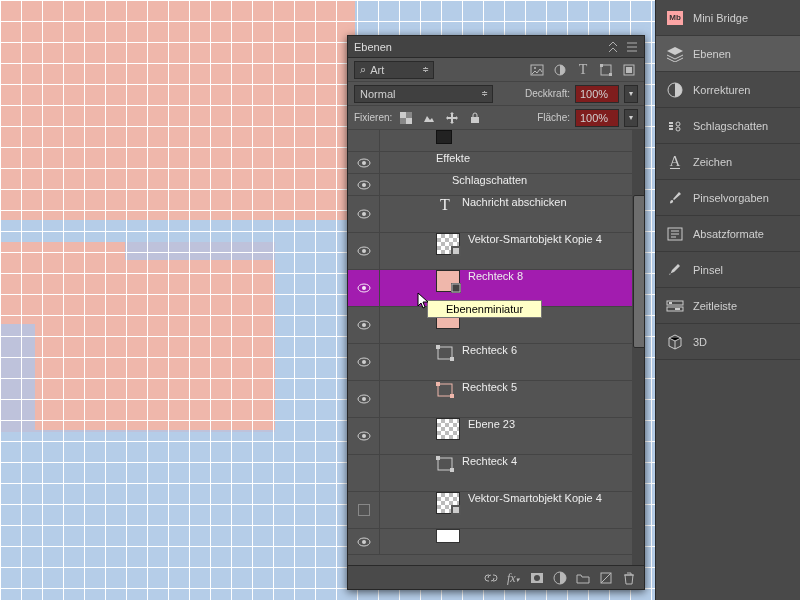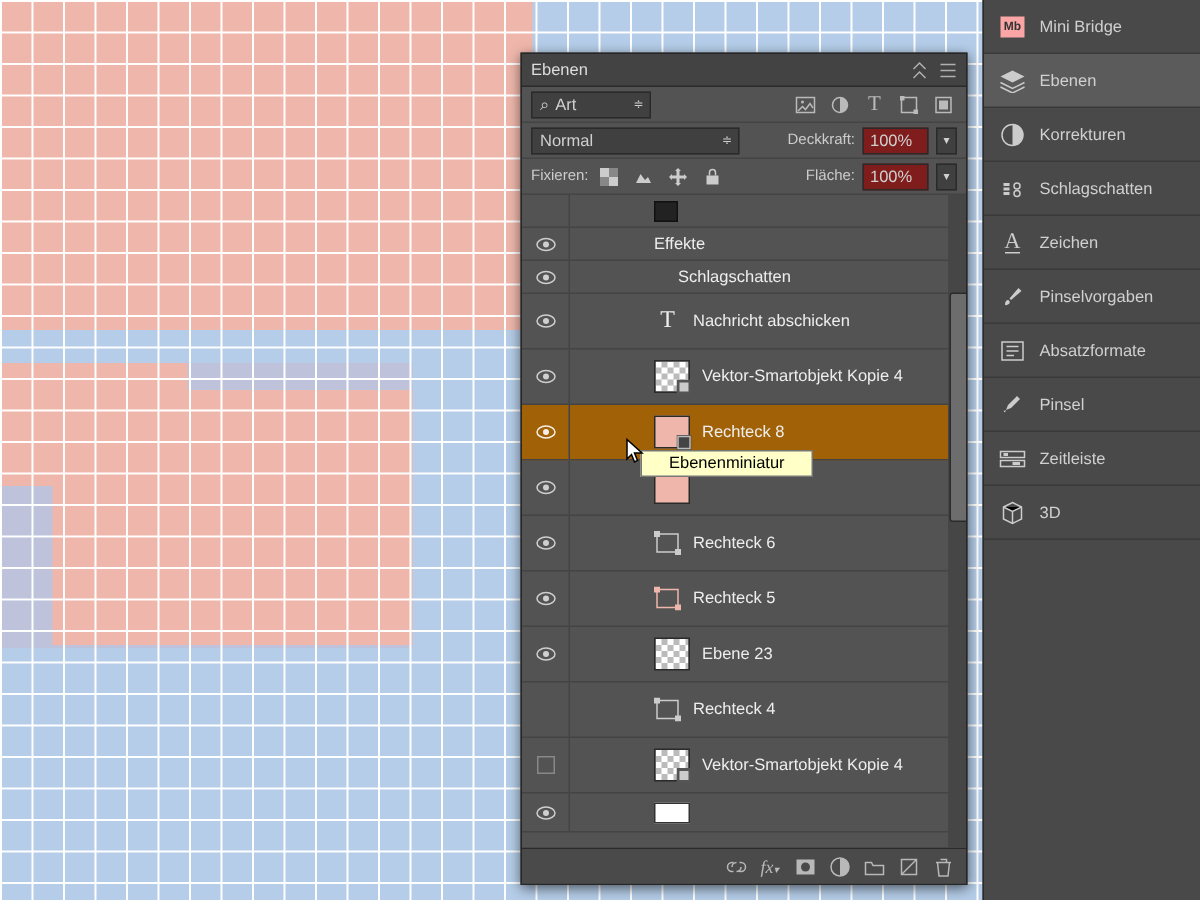--- a/index.html
+++ b/index.html
@@ -26,25 +26,25 @@
 .lp-row .sel .ar{position:absolute;right:4px;font-size:8px}
 .lp-row .ib{width:18px;height:18px;display:flex;align-items:center;justify-content:center;opacity:.85;cursor:pointer}
 .lp-row .lbl{font-size:10px;color:#ccc}
 .lp-row .spin{width:44px;height:18px;background:#7f1d1d;border:1px solid #2a2a2a;display:flex;align-items:center;padding:0 4px;font-size:10px}
 .lp-row .spinbtn{width:14px;height:18px;background:#404040;border:1px solid #2a2a2a;display:flex;align-items:center;justify-content:center;font-size:8px;cursor:pointer}
 .lock-ic{width:18px;height:14px;display:flex;align-items:center;justify-content:center}
 .layer-list{flex:1;overflow:hidden;background:#535353;position:relative}
 .layer-scroll{position:absolute;right:0;top:0;width:12px;height:100%;background:#464646}
 .layer-scroll .thumb{position:absolute;left:1px;right:1px;top:15%;height:35%;background:#6d6d6d;border-radius:2px}
 .layer-item{display:flex;align-items:center;height:37px;border-bottom:1px solid #444}
-.layer-item.sel{background:#a16207}
+.layer-item.sel{background:#a21caf}
 .layer-item.sub{height:22px}
 .vis-col{width:32px;display:flex;align-items:center;justify-content:center;border-right:1px solid #444;height:100%}
 .eye{width:14px;height:10px;opacity:.9}
-.layer-body{flex:1;display:flex;align-items:center;height:100%;padding-left:6px;gap:8px;position:relative}
+.layer-body{flex:1;display:flex;align-items:flex-start;height:100%;padding-left:6px;gap:8px;position:relative}
 .indent1{padding-left:56px}
 .indent2{padding-left:72px}
 .thumb{width:24px;height:22px;border:1px solid #2a2a2a;background:#888;position:relative}
 .thumb.checker{background:repeating-conic-gradient(#bbb 0 25%,#fff 0 50%) 0 0/8px 8px}
 .thumb.pink{background:#efb7ab}
 .thumb .badge{position:absolute;right:-2px;bottom:-2px;width:10px;height:10px}
 .type-ic{width:18px;height:18px;display:flex;align-items:center;justify-content:center}
 .layer-name{font-size:11px;color:#eee}
 .lp-footer{height:24px;background:#4a4a4a;border-top:1px solid #2a2a2a;display:flex;align-items:center;justify-content:flex-end;gap:9px;padding:0 8px}
 .lp-footer .fic{width:14px;height:14px;opacity:.85;cursor:pointer}

